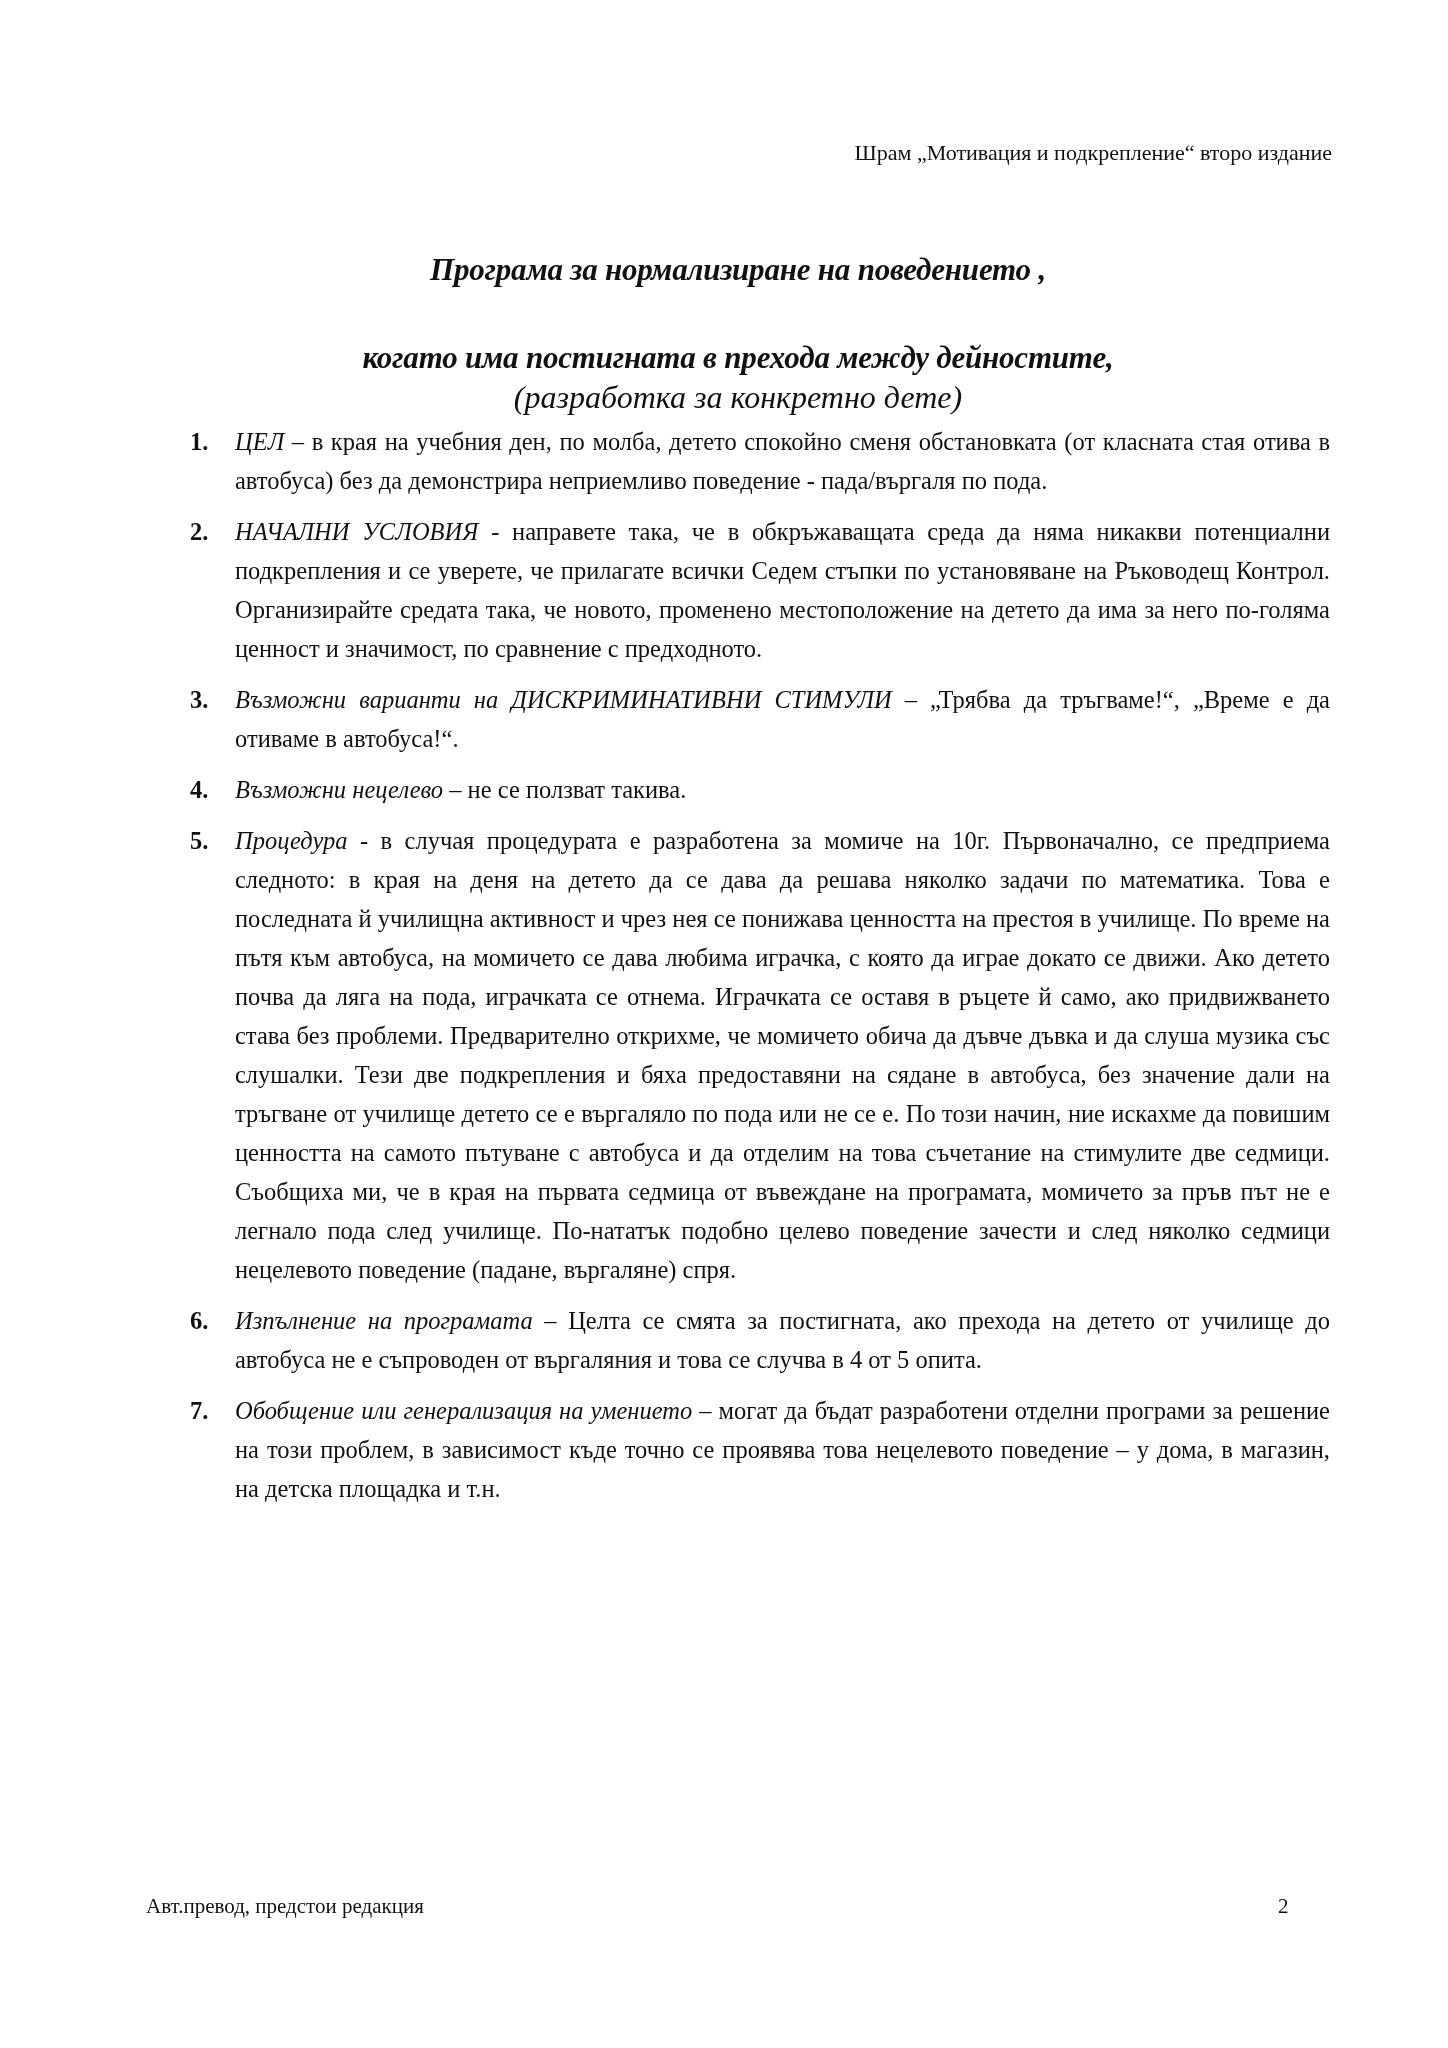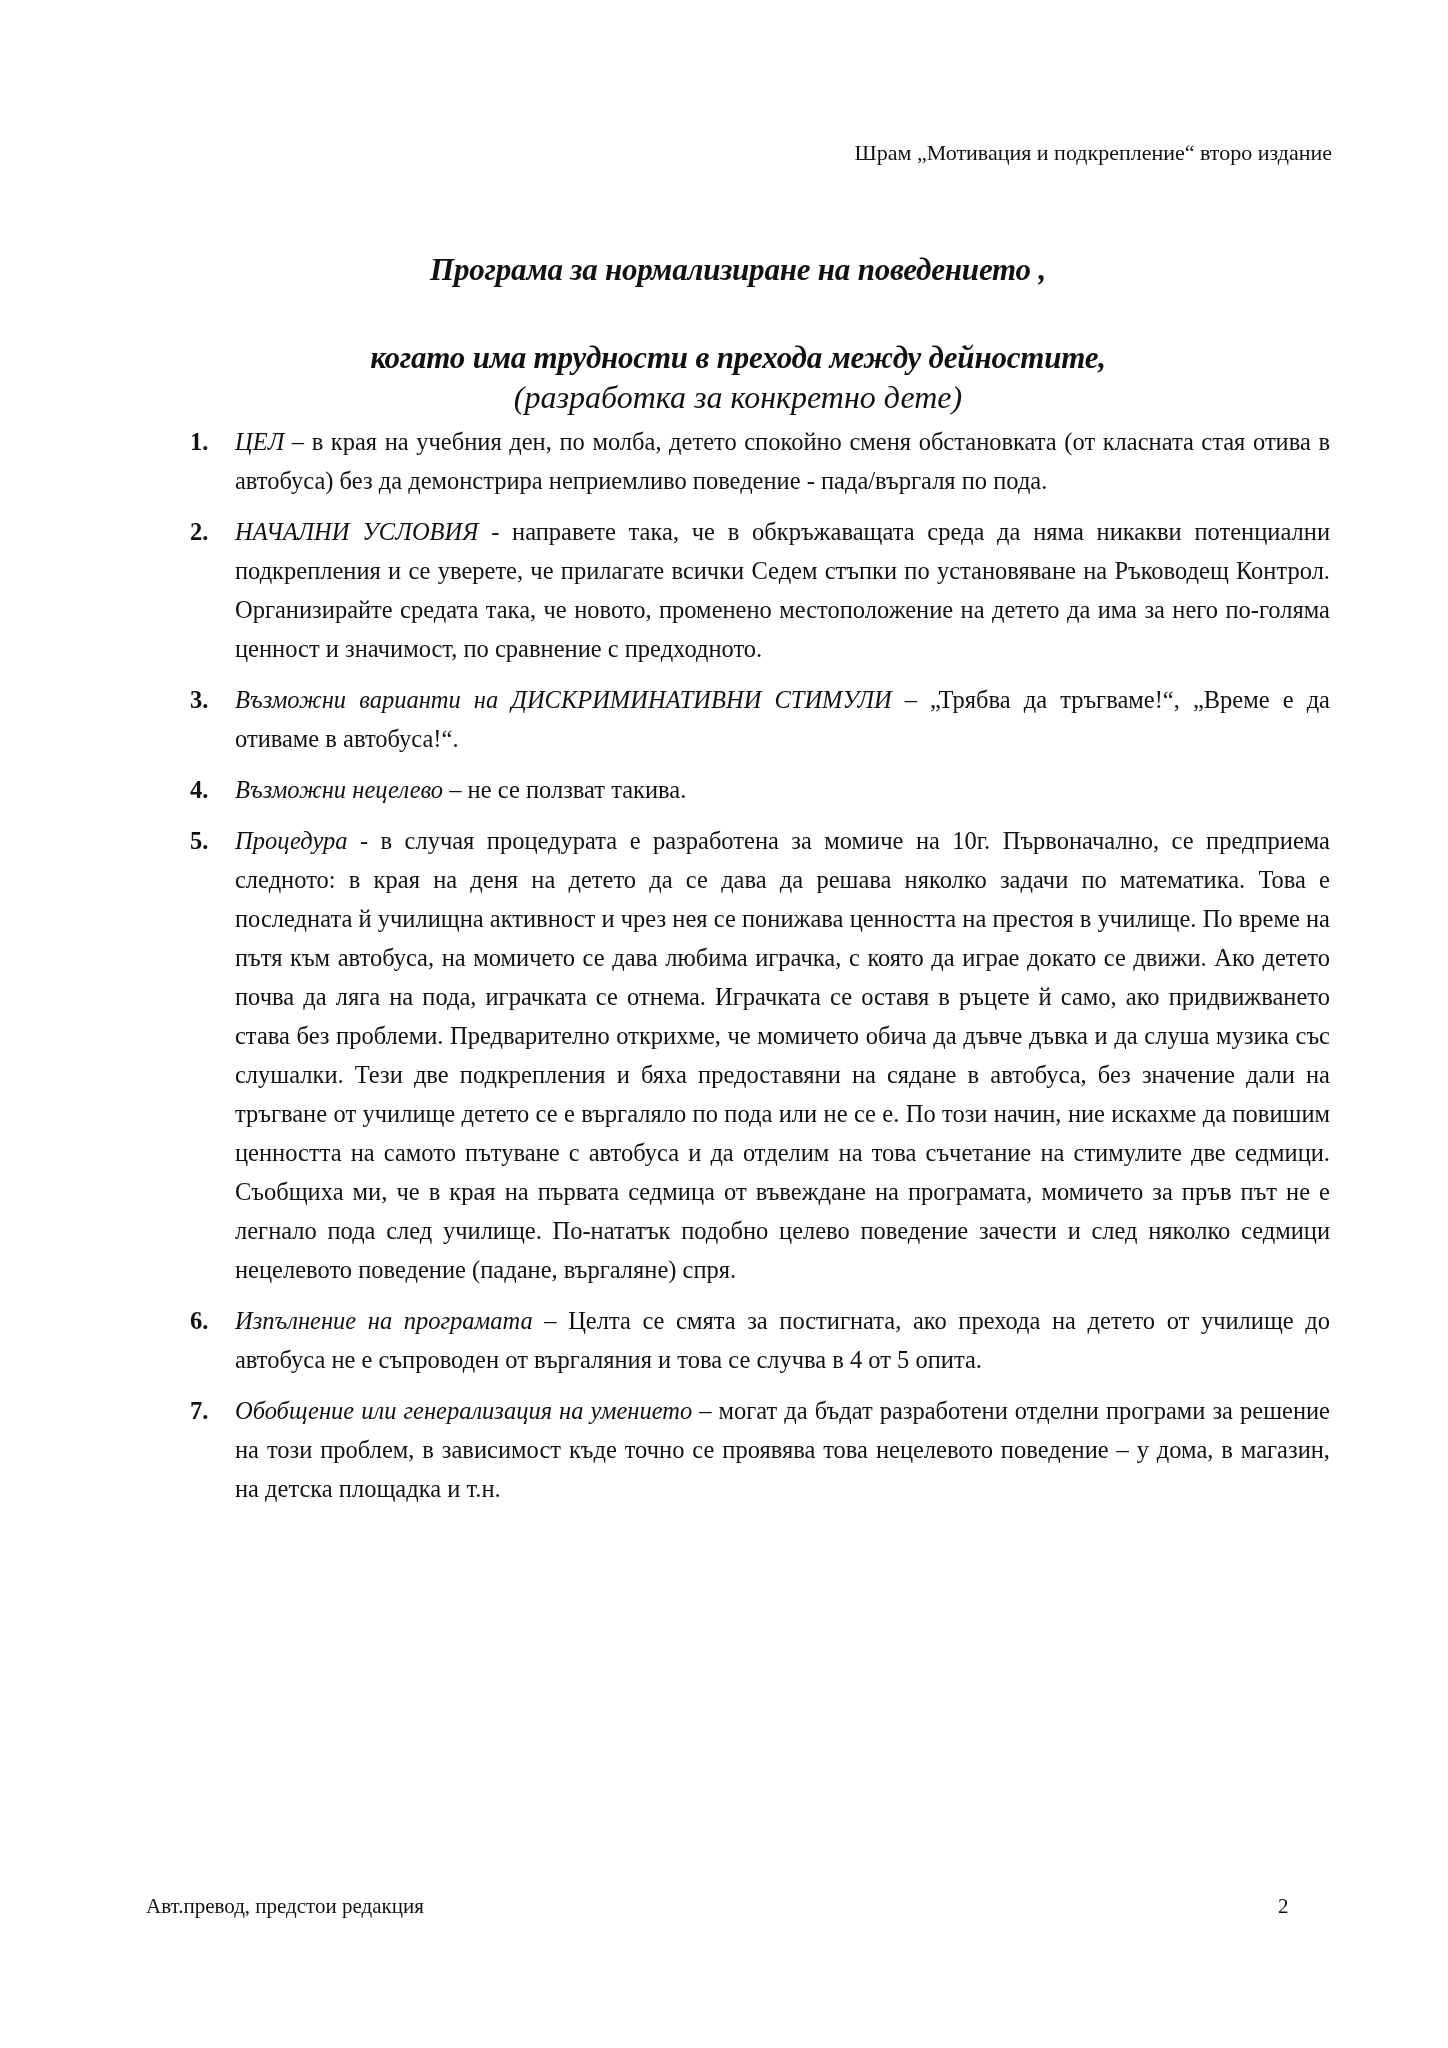--- a/index.html
+++ b/index.html
@@ -94,21 +94,21 @@
   </style>
 </head>
 <body>
 
 <div class="page">
 
   <div class="running-header">Шрам „Мотивация и подкрепление“ второ издание</div>
 
   <div class="title-block">
     <div class="title-line">Програма за нормализиране на поведението ,</div>
-    <div class="title-line">когато има трудности в прехода между дейностите,</div>
+    <div class="title-line">когато има постигната в прехода между дейностите,</div>
     <div class="subtitle">(разработка за конкретно дете)</div>
   </div>
 
   <ol class="items">
     <li class="item">
       <span class="item-num">1.</span><span class="item-label">ЦЕЛ</span><span> – в края на учебния ден, по молба, детето спокойно сменя обстановката (от класната стая отива в автобуса) без да демонстрира неприемливо поведение - пада/въргаля по пода.</span>
     </li>
     <li class="item">
       <span class="item-num">2.</span><span class="item-label">НАЧАЛНИ УСЛОВИЯ</span><span> - направете така, че в обкръжаващата среда да няма никакви потенциални подкрепления и се уверете, че прилагате всички Седем стъпки по установяване на Ръководещ Контрол. Организирайте средата така, че новото, променено местоположение на детето да има за него по-голяма ценност и значимост, по сравнение с предходното.</span>
     </li>

